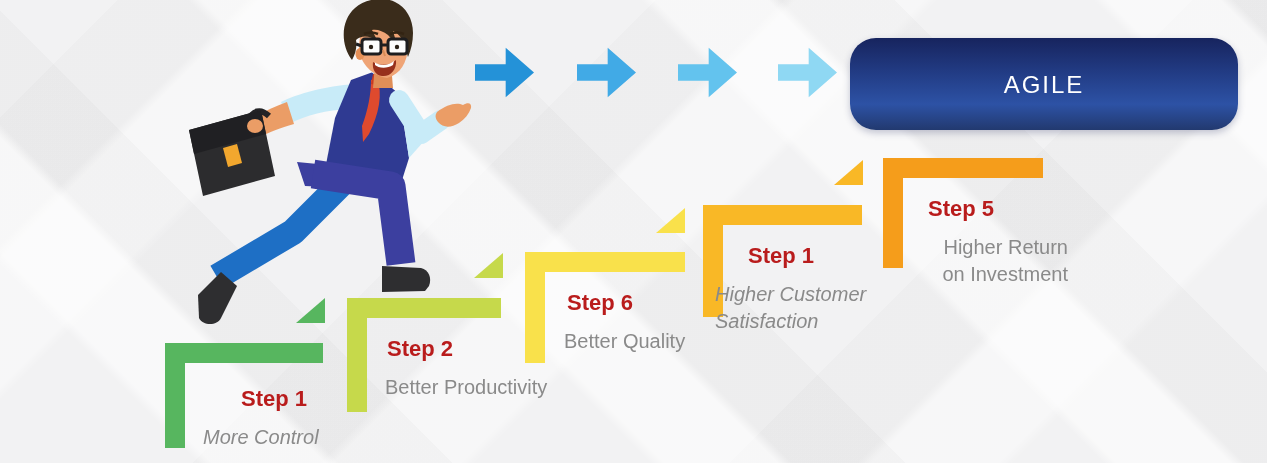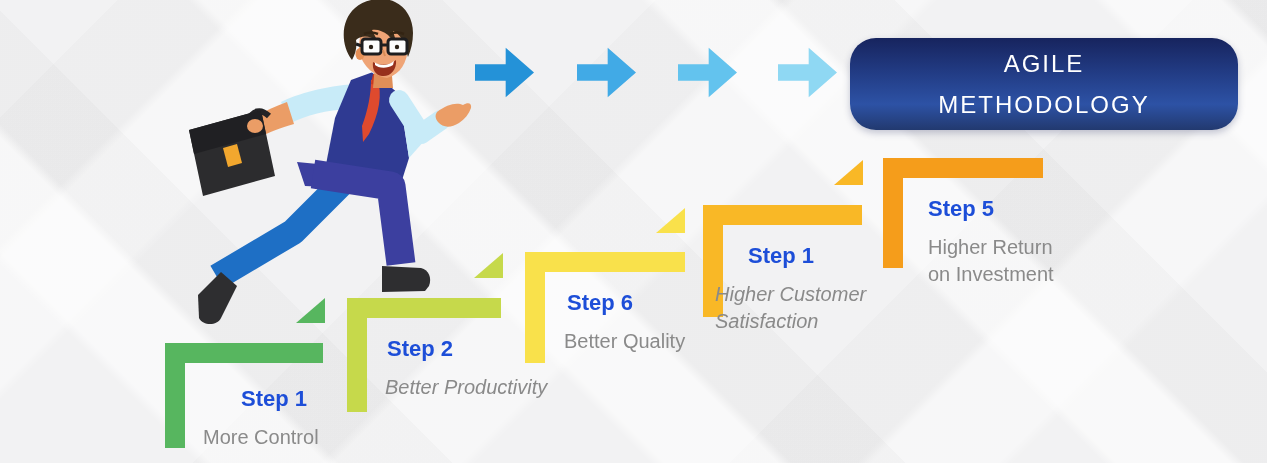--- a/index.html
+++ b/index.html
@@ -32,54 +32,54 @@
   .title-line{
     color:#ffffff;font-weight:400;font-size:24px;line-height:41px;
     letter-spacing:2px;white-space:nowrap;
   }
   
   .bar-h,.bar-v,.tri{position:absolute;}
   .bar-h{height:20px;}
   .bar-v{width:20px;}
   .tri{width:29px;height:25px;clip-path:polygon(0 100%,100% 100%,100% 0);}
   .step-label{
-    position:absolute;font-weight:700;font-size:22px;color:#1d4ed8;white-space:nowrap;text-align:right;
+    position:absolute;font-weight:700;font-size:22px;color:#b91c1c;white-space:nowrap;text-align:right;
   }
   .step-desc{
     position:absolute;font-size:20px;line-height:27px;color:#8a8a8a;
   }
   
   .s1-bh{left:165px;top:343px;width:158px;}
   .s1-bv{left:165px;top:343px;height:105px;}
   .s1-t {left:296px;top:298px;}
   .s1-l {left:205px;top:386px;margin-left:36px;}
-  .s1-d {left:203px;top:424px;width:200px;}
+  .s1-d {left:203px;top:424px;width:200px;font-style:italic;}
   
   .s2-bh{left:347px;top:298px;width:154px;}
   .s2-bv{left:347px;top:298px;height:114px;}
   .s2-t {left:474px;top:253px;}
   .s2-l {left:387px;top:336px;}
-  .s2-d {left:385px;top:374px;width:200px;font-style:italic;}
+  .s2-d {left:385px;top:374px;width:200px;}
   
   .s3-bh{left:525px;top:252px;width:160px;}
   .s3-bv{left:525px;top:252px;height:111px;}
   .s3-t {left:656px;top:208px;}
   .s3-l {left:567px;top:290px;}
   .s3-d {left:564px;top:328px;width:200px;}
   
   .s4-bh{left:703px;top:205px;width:159px;}
   .s4-bv{left:703px;top:205px;height:112px;}
   .s4-t {left:834px;top:160px;}
   .s4-l {left:748px;top:243px;}
   .s4-d {left:715px;top:281px;width:165px;font-style:italic;}
   
   .s5-bh{left:883px;top:158px;width:160px;}
   .s5-bv{left:883px;top:158px;height:110px;}
   .s5-l {left:928px;top:196px;}
-  .s5-d {left:928px;top:234px;width:140px;}
+  .s5-d {left:928px;top:234px;width:140px;text-align:right;}
   
   .runner{position:absolute;left:175px;top:0;}
 </style>
 </head>
 <body>
 
 <div class="stage">
 
   <svg class="runner" width="300" height="335" viewBox="0 0 300 335">
 
@@ -147,21 +147,20 @@
     </g>
   </svg>
 
   <div class="arrow a1" style="background-color: rgb(36, 146, 216);"></div>
   <div class="arrow a2" style="background-color: rgb(65, 170, 230);"></div>
   <div class="arrow a3" style="background-color: rgb(99, 195, 238);"></div>
   <div class="arrow a4" style="background-color: rgb(143, 216, 243);"></div>
 
   <div class="title-box">
     <div class="title-line">AGILE</div>
-    <div class="title-line">METHODOLOGY</div>
   </div>
 
   <div>
     <div class="bar-h s1-bh" style="background-color: rgb(87, 182, 95);"></div>
     <div class="bar-v s1-bv" style="background-color: rgb(87, 182, 95);"></div>
     <div class="tri s1-t" style="background-color: rgb(87, 182, 95);"></div>
     <div class="step-label s1-l">Step 1</div>
     <div class="step-desc s1-d">More Control</div>
   </div>
 

